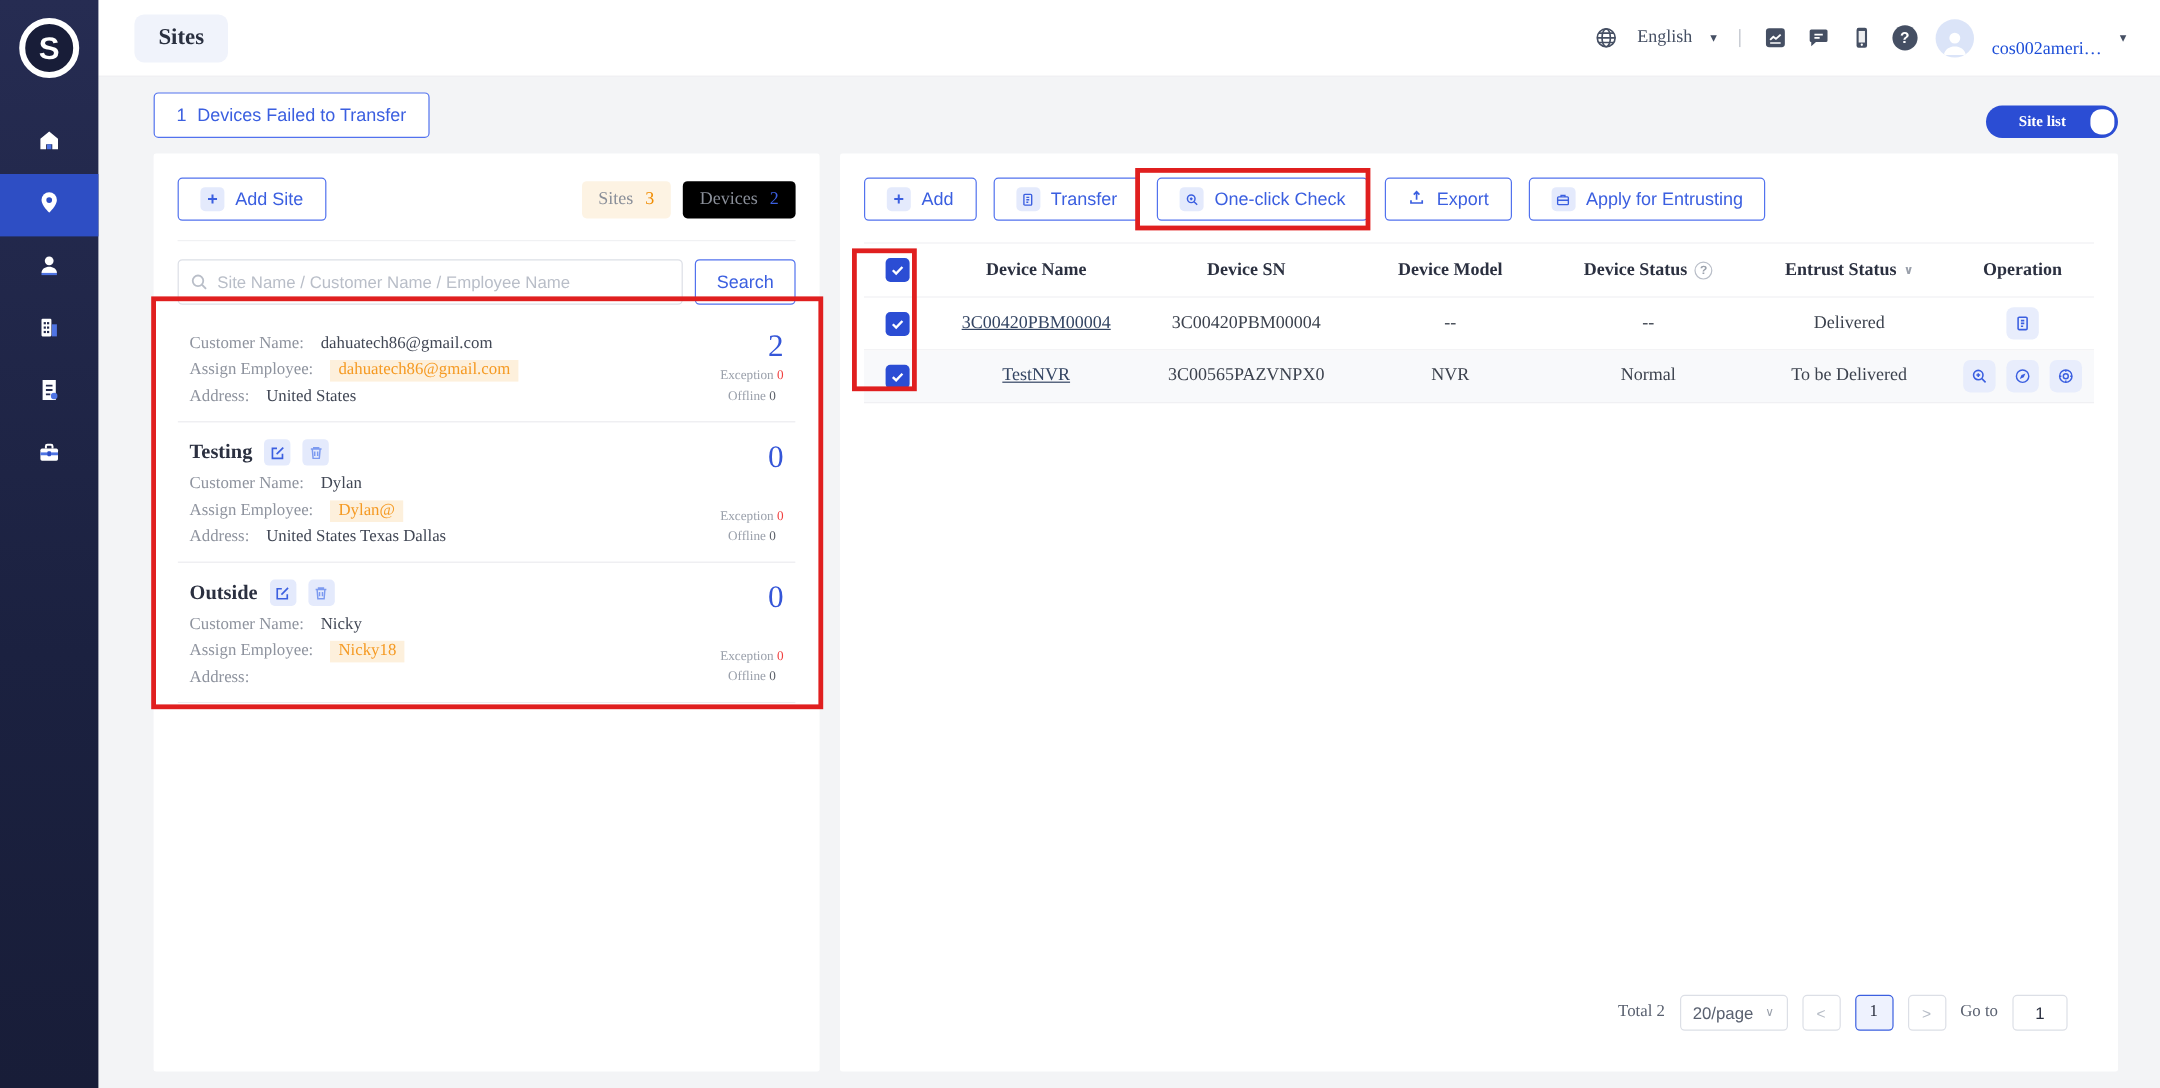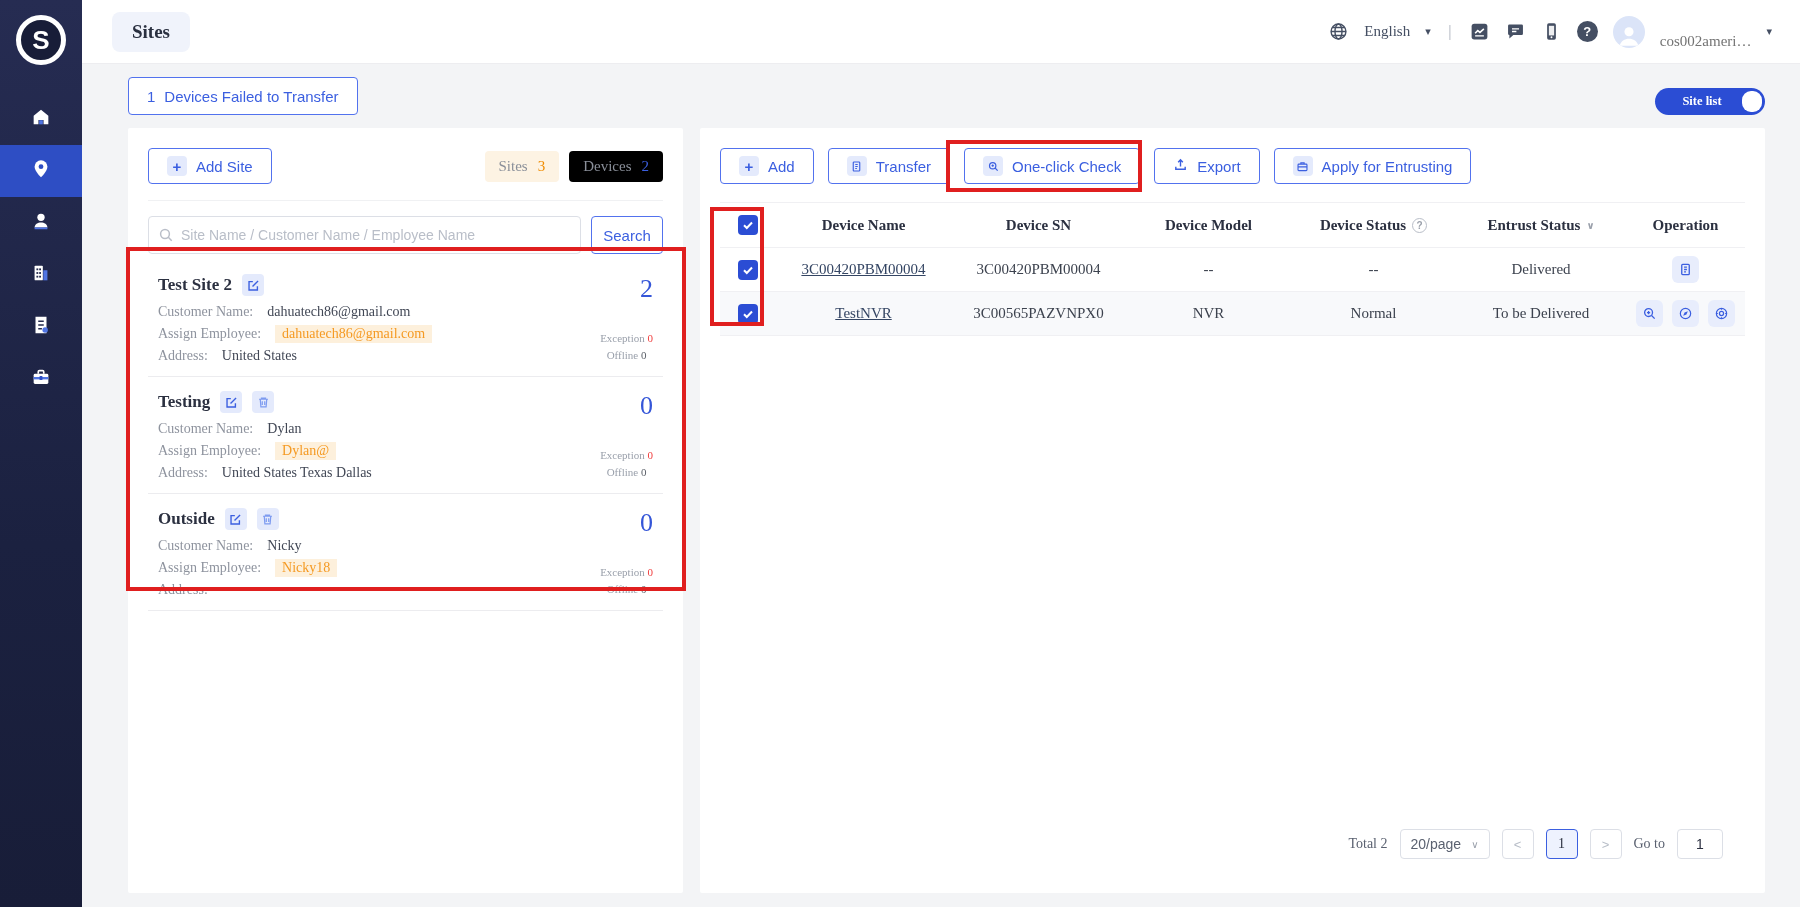--- a/index.html
+++ b/index.html
@@ -20,21 +20,21 @@
   
   .topnav { height:64px; background:#fff; display:flex; align-items:center; justify-content:space-between; padding:0 28px 0 30px; border-bottom:1px solid #ededf0; }
   .page-tab { background:#f0f3fb; border-radius:8px; padding:9px 20px; font-weight:bold; font-size:19px; color:#2a3040; }
   .hdr-right { display:flex; align-items:center; gap:15px; color:#454f63; }
   .hdr-right svg { display:block; }
   .lang-label { font-size:15px; color:#454f63; }
   .caret { font-size:11px; color:#454f63; font-family:"DejaVu Sans",sans-serif; }
   .hdr-divider { color:#c9cdd4; font-size:16px; margin:0 2px; font-family:"Liberation Sans",sans-serif; }
   .help-circle { width:21px; height:21px; border-radius:50%; background:#454f63; color:#fff; display:flex; align-items:center; justify-content:center; font-size:13px; font-family:"Liberation Sans",sans-serif; font-weight:bold; }
   .avatar { width:32px; height:32px; border-radius:50%; background:#dbe4f8; display:flex; align-items:flex-end; justify-content:center; overflow:hidden; }
-  .username { font-size:15px; color:#737373;margin-top:20px; }
+  .username { font-size:15px; color:#1d4ed8;margin-top:20px; }
 
   
   .content { flex:1; padding:12px 35px 14px 46px; display:flex; flex-direction:column; min-height:0; }
   .content-topline { display:flex; align-items:center; justify-content:space-between; height:40px; }
   .failed-btn { display:flex; align-items:center; gap:9px; background:#fff; border:1px solid #5272ee; border-radius:4px; height:38px; padding:0 18px; color:#3b5fe0; font-family:"Liberation Sans",sans-serif; font-size:15px; cursor:pointer; }
   .toggle { width:110px; height:27px; background:#2b4dd4; border-radius:14px; position:relative; display:flex; align-items:center; cursor:pointer; margin-top:10px; }
   .toggle-label { color:#fff; font-size:12.5px; font-weight:bold; flex:1; text-align:center; padding-right:16px; }
   .toggle-knob { position:absolute; right:3px; top:3px; width:20px; height:21px; background:#fff; border-radius:9px; }
 
   .panels { display:flex; gap:17px; margin-top:12px; flex:1; min-height:0; }
@@ -53,21 +53,21 @@
   .tab { display:flex; gap:10px; align-items:center; padding:7px 14px; border-radius:4px; font-size:15px; color:#8a8f99; cursor:pointer; }
   .tab-sites { background:#fdf3e3; }
   .tab-devices { background:#000000;align-items:flex-end; }
   .tab-sites .tab-count { color:#f08c00; }
   .tab-devices .tab-count { color:#3b5fe0; }
   .search-row { display:flex; gap:10px; margin-top:15px; }
   .search-box { flex:1; position:relative; }
   .search-box input { width:100%; height:38px; border:1px solid #dcdfe6; border-radius:4px; padding:0 22px 0 32px; font-family:"Liberation Sans",sans-serif; font-size:14px; color:#444; outline:none; }
   .search-box input::placeholder { color:#b9bec8; }
   .search-box svg { position:absolute; left:10px; top:11px; }
-  .search-btn { width:72px; height:38px; background:#fff; border:1px solid #5272ee; border-radius:4px; color:#3b5fe0; font-family:"Liberation Sans",sans-serif; font-size:15px; cursor:pointer; }
+  .search-btn { width:84px; height:38px; background:#fff; border:1px solid #5272ee; border-radius:4px; color:#3b5fe0; font-family:"Liberation Sans",sans-serif; font-size:15px; cursor:pointer; }
 
   .cards { margin-top:6px; overflow:hidden; }
   .site-card { display:flex; padding:14px 10px 12px 10px; border-bottom:1px solid #ececef; cursor:pointer; }
   .sc-left { flex:1; min-width:0; }
   .sc-title-row { display:flex; align-items:center; gap:10px; margin-bottom:8px; }
   .sc-name { font-weight:bold; font-size:17px; color:#2b3040; }
   .mini-ic { width:22px; height:22px; border-radius:4px; background:#e4eafc; color:#3b5fe0; display:flex; align-items:center; justify-content:center; cursor:pointer; }
   .mini-ic svg { width:13px; height:13px; }
   .mini-ic.trash { color:#7d9bf0; }
   .sc-row { display:flex; align-items:center; gap:14px; margin-top:5px; font-size:14px; }
@@ -263,29 +263,20 @@
                   </svg></span>
               <input type="text" placeholder="Site Name / Customer Name / Employee Name" style="">
             </div>
             <button class="search-btn">Search</button>
           </div>
 
           <div class="cards">
 
             <div class="site-card">
               <div class="sc-left">
-                <div class="sc-title-row">
-                  <span class="sc-name">Test Site 2</span>
-                  <span class="mini-ic">
-                      <svg viewBox="0 0 16 16" fill="none" stroke="currentColor" stroke-width="1.7">
-                        <path d="M12.8 8.8v4.7H2.5V3.2h4.7"></path>
-                        <path d="M6.8 9.2L13.6 2.4"></path>
-                      </svg>
-                    </span>
-                </div>
                 <div class="sc-row">
                     <span class="sc-label">Customer Name:</span>
                     <span class="sc-value">dahuatech86@gmail.com</span>
                   </div>
                 <div class="sc-row">
                     <span class="sc-label">Assign Employee:</span>
                     <span class="sc-emp">dahuatech86@gmail.com</span>
                   </div>
                 <div class="sc-row">
                     <span class="sc-label">Address:</span>

